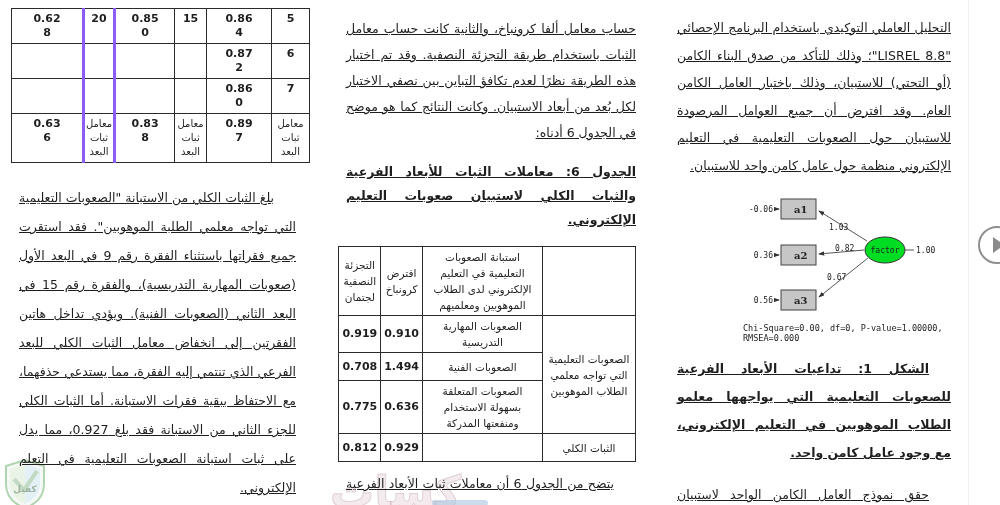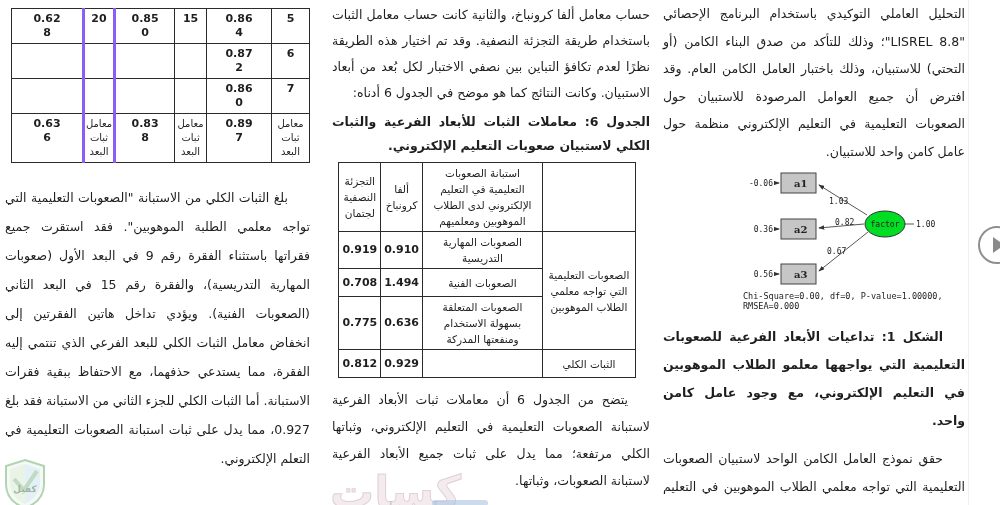--- a/index.html
+++ b/index.html
@@ -2,21 +2,21 @@
 <html lang="ar"><head>
 <meta charset="utf-8">
 <style>
   html,body{margin:0;padding:0;background:#fff;}
   .stage{position:relative;width:1000px;height:505px;background:#ffffff;overflow:hidden;
          font-family:"DejaVu Sans",sans-serif;color:#1e1e1e;}
   .col{position:absolute;top:0;direction:rtl;z-index:2;}
   .col-left{left:5px;width:305px;}
   .col-mid{left:332px;width:318px;}
   .col-right{left:663px;width:302px;}
-  p{margin:0;text-align:justify;direction:rtl;}
+  p{margin:14px;text-align:justify;direction:rtl;text-decoration:underline;}
   .body{font-size:12.5px;line-height:29px;}
   .body-m{font-size:12.5px;line-height:26px;}
   .ind{text-indent:22px;}
   .bold{font-weight:bold;}
   
   table.t5{border-collapse:collapse;direction:ltr;table-layout:fixed;margin-left:6px;margin-top:8px;}
   .t5 td{border:1px solid #2b2b2b;text-align:center;vertical-align:top;padding:3px 1px;
          font-size:11px;line-height:14px;white-space:pre-line;font-weight:bold;}
   .t5 td.ar{direction:rtl;font-weight:normal;font-size:10px;line-height:14px;white-space:normal;}
   .t5 tr td:nth-child(2),.t5 tr td:nth-child(3){border-left:3px solid #8b5cf6;}
@@ -29,21 +29,21 @@
          font-size:10.5px;line-height:16px;}
   .t6 td.num{font-weight:bold;font-size:11px;direction:ltr;}
   .t6 tr.hrow{height:62px;} .t6 tr.r1{height:26px;} .t6 tr.r2{height:28px;}
   .t6 tr.r3{height:44px;} .t6 tr.r4{height:28px;}
   
   .fig-wrap{direction:ltr;padding-left:80px;margin-top:2px;}
   .fig-svg text{font-family:"DejaVu Sans Mono",monospace;font-size:8px;fill:#222;}
   .fig-svg text.bx{font-family:"DejaVu Serif",serif;font-weight:bold;font-size:10px;}
   .fig-svg line{stroke:#444;stroke-width:0.9;}
   .fit-line{direction:ltr;text-align:left;font-family:"DejaVu Sans Mono",monospace;
-            font-size:8.5px;color:#222;letter-spacing:0;}
+            font-size:8.5px;color:#222;margin-top:6px;letter-spacing:0;}
   
   .page-sep{position:absolute;left:968px;top:0;width:1px;height:505px;background:#f0f0f0;z-index:1;}
   .next-btn{position:absolute;left:978px;top:226px;width:34px;height:34px;border:2px solid #8f8f8f;
             border-radius:50%;background:#fff;z-index:4;cursor:pointer;}
   .next-btn .tri{position:absolute;left:13px;top:9px;width:0;height:0;
             border-top:8px solid transparent;border-bottom:8px solid transparent;
             border-left:11px solid #8a8a8a;}
   .wm-shield{position:absolute;left:2px;top:458px;z-index:1;opacity:0.9;}
   .wm-shield-text{position:absolute;left:4px;top:484px;width:42px;text-align:center;z-index:1;
             font-size:9px;color:#9fb3a0;font-weight:bold;}
@@ -133,21 +133,21 @@
       <colgroup>
           <col style="width:93px">
           <col style="width:120px">
           <col style="width:40px">
           <col style="width:41px">
         </colgroup>
       <tbody>
         <tr class="hrow">
           <td></td>
           <td>استبانة الصعوبات التعليمية في التعليم الإلكتروني لدى الطلاب الموهوبين ومعلميهم</td>
-          <td>ألفا كرونباخ</td>
+          <td>افترض كرونباخ</td>
           <td>التجزئة النصفية لجتمان</td>
         </tr>
         <tr class="r1">
           <td rowspan="3">الصعوبات التعليمية التي تواجه معلمي الطلاب الموهوبين</td>
           <td>الصعوبات المهارية التدريسية</td>
           <td class="num">0.910</td>
           <td class="num">0.919</td>
         </tr>
         <tr class="r2">
           <td>الصعوبات الفنية</td>

